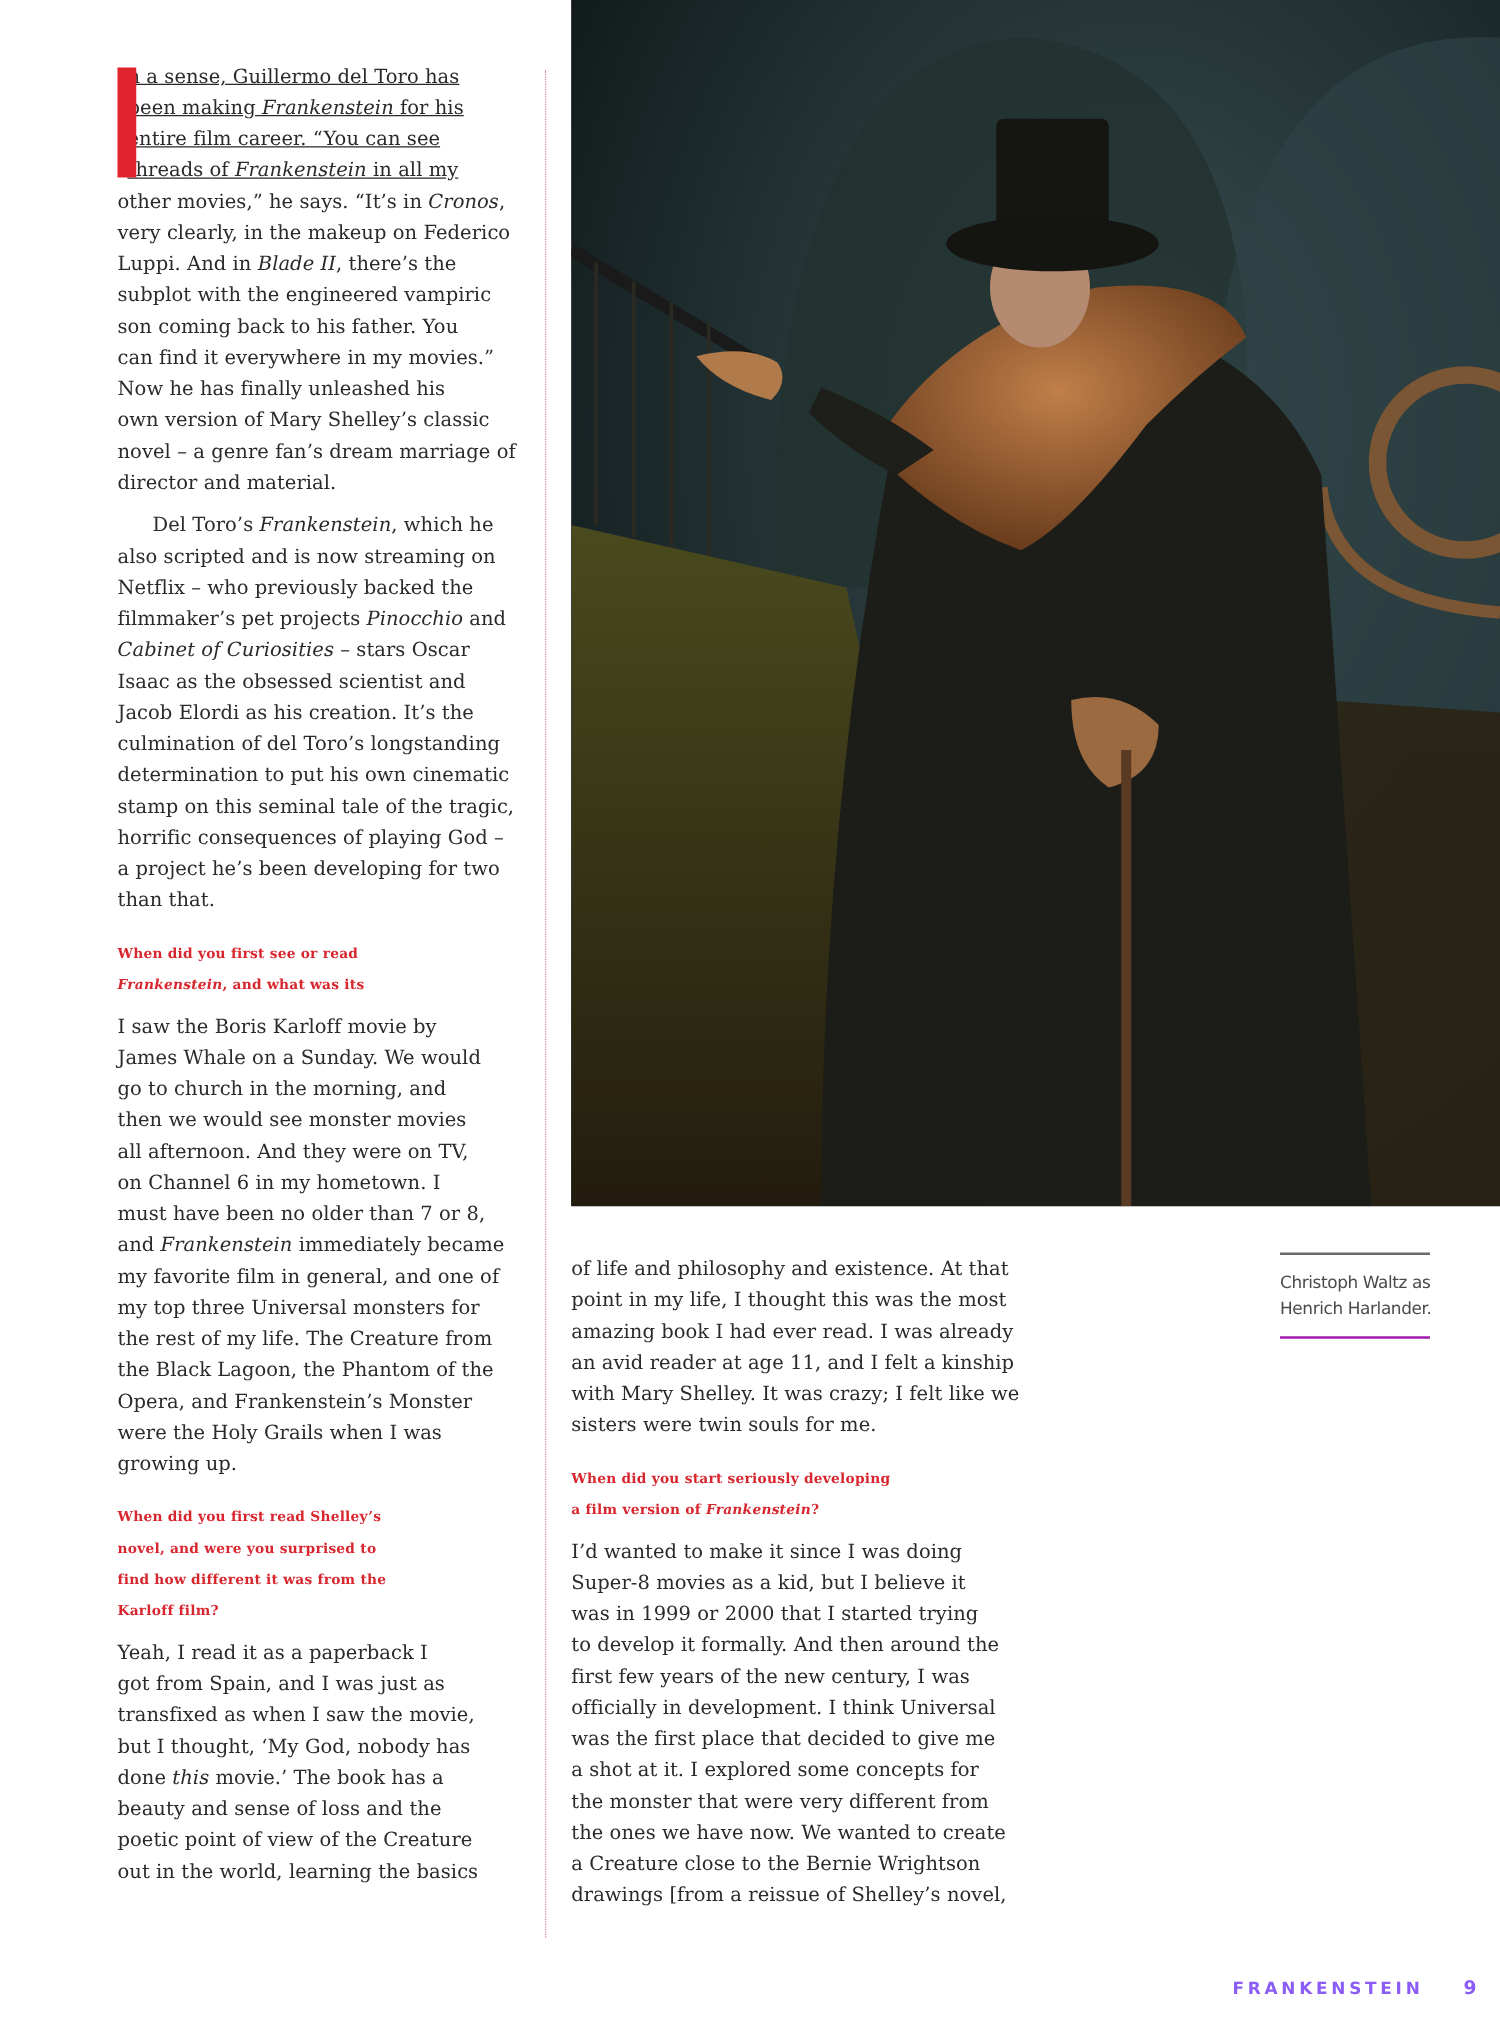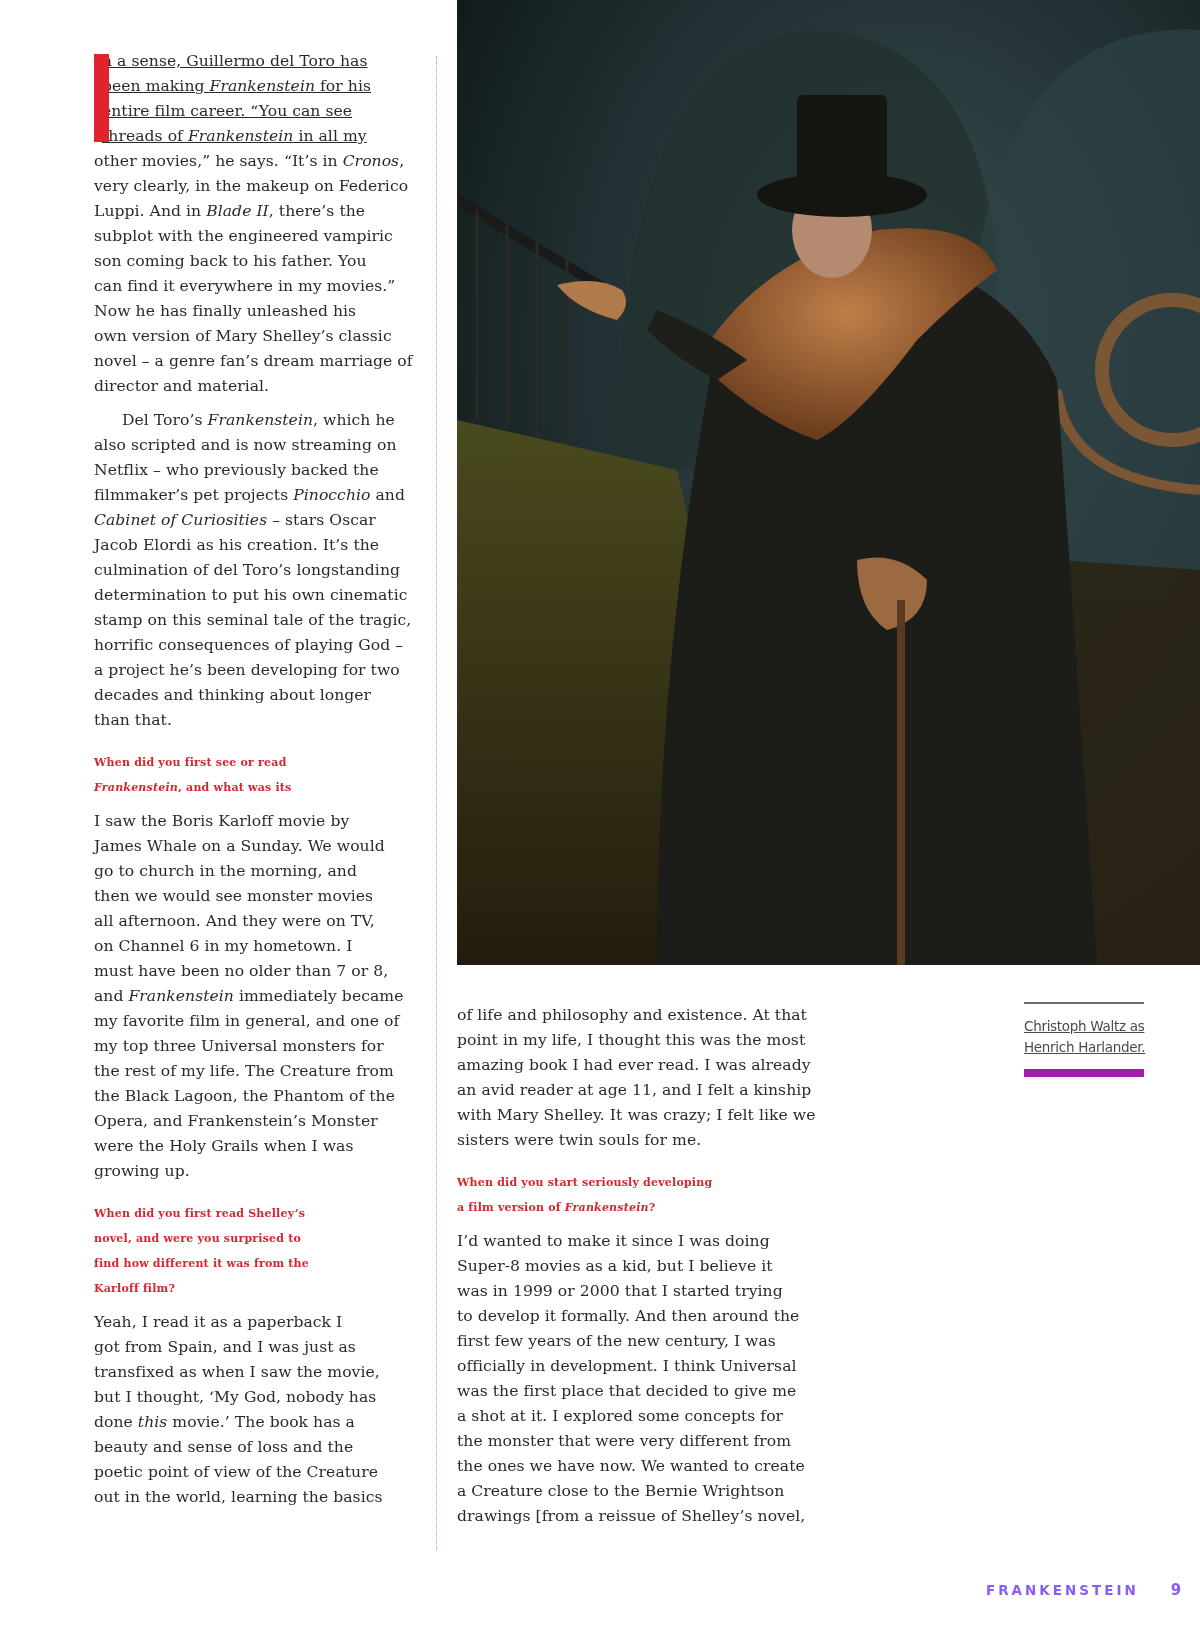--- a/index.html
+++ b/index.html
@@ -13,23 +13,23 @@
   i { font-style:italic; }
   .q { color:#d8262f; font-weight:bold; font-size:11px; line-height:25px; letter-spacing:0.2px; }
   .q .line { white-space:nowrap; }
   .gap-q { height:17px; }
   .gap-a { height:9px; }
   .dropcap-wrap { position:relative; }
   .dropcap { position:absolute; left:0; top:5px; width:15px; height:88px; background:#e0232d; }
   .dc-line { padding-left:8px;text-decoration:underline; }
   .divider { position:absolute; left:436px; top:56px; height:1494px; width:0; border-left:1.5px dotted #d98a92; }
   .photo { position:absolute; left:457px; top:0; width:743px; height:965px; overflow:hidden; background:#141a1a; }
-  .caption { position:absolute; left:1024px; top:1002px; width:120px; border-top:2px solid #6a6a6a; border-bottom:8px solid #a21caf;
+  .caption { position:absolute; left:1024px; top:1002px; width:120px; border-top:2px solid #6a6a6a; border-bottom:2px solid #a21caf;
              padding:12px 0 11px 0; font-family:"DejaVu Sans", "Liberation Sans", sans-serif; font-size:13.5px; line-height:21px;
-             color:#4a4a4a; letter-spacing:-0.3px;text-decoration:underline; }
+             color:#4a4a4a; letter-spacing:-0.3px; }
   .caption span { display:block; white-space:nowrap; }
   .footer { position:absolute; top:1581px; left:986px; font-family:"DejaVu Sans", "Liberation Sans", sans-serif; font-weight:bold; font-size:13.5px; letter-spacing:3px; color:#8b5cf6; }
   .footer .pg { margin-left:32px; letter-spacing:0; font-size:15px; }
 </style>
 </head>
 <body>
 
 <div class="col col1" id="col1">
     <div class="para dropcap-wrap">
       <span class="dropcap"></span>
@@ -48,27 +48,27 @@
       <span class="line"><span>novel – a genre fan’s dream marriage of</span></span>
       <span class="line"><span>director and material.</span></span>
     </div>
     <div class="gap-a"></div>
     <div class="para">
       <span class="line indent"><span>Del Toro’s </span><i>Frankenstein</i><span>, which he</span></span>
       <span class="line"><span>also scripted and is now streaming on</span></span>
       <span class="line"><span>Netflix – who previously backed the</span></span>
       <span class="line"><span>filmmaker’s pet projects </span><i>Pinocchio</i><span> and</span></span>
       <span class="line"><i>Cabinet of Curiosities</i><span> – stars Oscar</span></span>
+      <span class="line"><span>Isaac as the obsessed scientist and</span></span>
       <span class="line"><span>Jacob Elordi as his creation. It’s the</span></span>
       <span class="line"><span>culmination of del Toro’s longstanding</span></span>
       <span class="line"><span>determination to put his own cinematic</span></span>
       <span class="line"><span>stamp on this seminal tale of the tragic,</span></span>
       <span class="line"><span>horrific consequences of playing God –</span></span>
       <span class="line"><span>a project he’s been developing for two</span></span>
-      <span class="line"><span>decades and thinking about longer</span></span>
       <span class="line"><span>than that.</span></span>
     </div>
     <div class="gap-q"></div>
     <div class="q">
       <span class="line"><span>When did you first see or read</span></span>
       <span class="line"><i>Frankenstein</i><span>, and what was its</span></span>
     </div>
     <div class="gap-a"></div>
     <div class="para">
       <span class="line"><span>I saw the Boris Karloff movie by</span></span>

